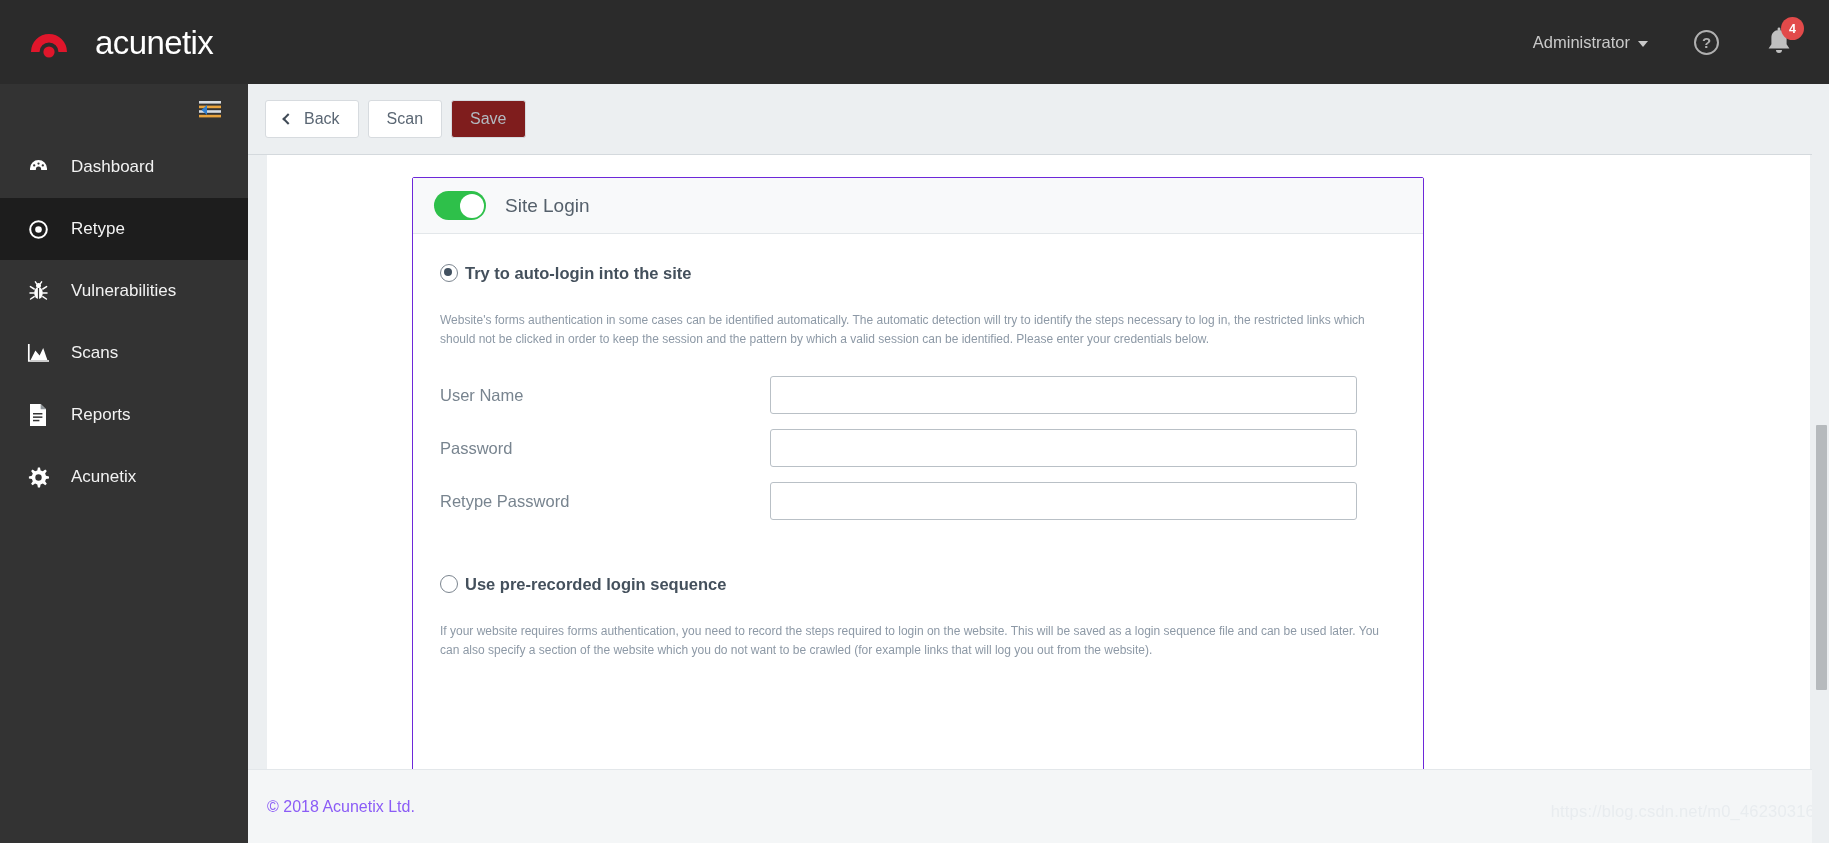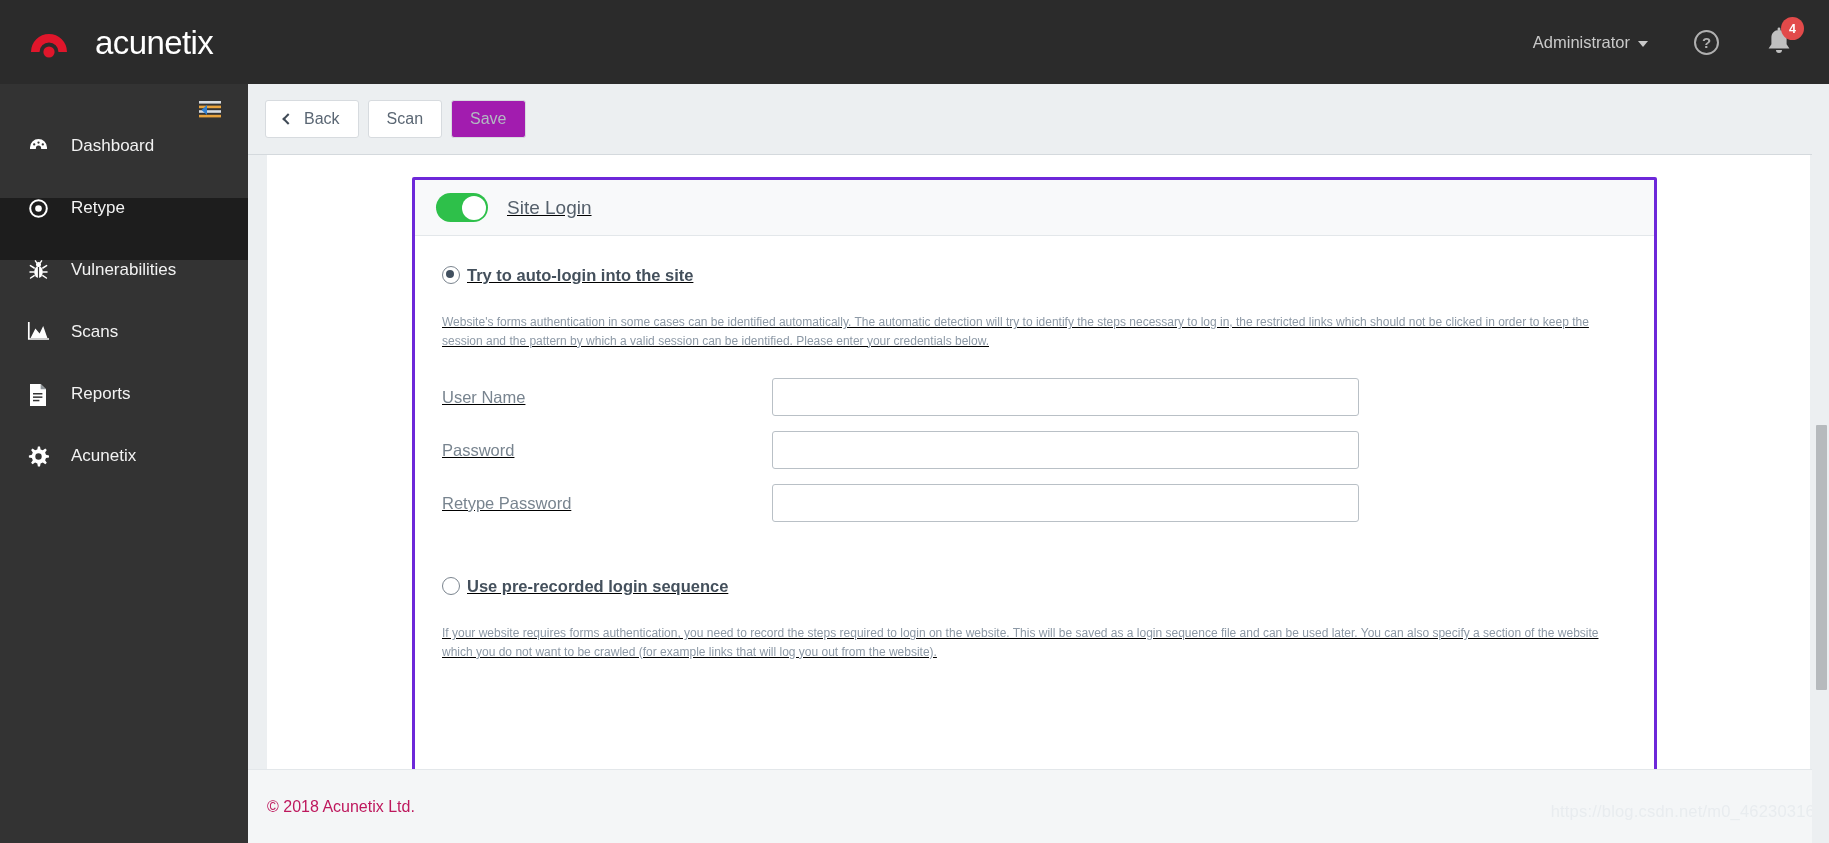--- a/index.html
+++ b/index.html
@@ -107,21 +107,21 @@
     display: flex;
     align-items: center;
     justify-content: flex-end;
     padding-right: 27px;
   }
   .collapse-icon { cursor: pointer; display:block; }
 
   .nav-item {
     height: 62px;
     display: flex;
-    align-items: flex-start;
+    align-items: center;
     padding-left: 27px;
     color: #f2f2f2;
     font-size: 17px;
     cursor: pointer;
     gap: 22px;
   }
   .nav-item.active { background: #1d1d1d; }
   .nav-icon {
     width: 22px;
     display: flex;
@@ -157,21 +157,21 @@
     background: #ffffff;
     color: #5a6673;
     font-size: 16px;
     font-family: "Liberation Sans", sans-serif;
     display: flex;
     align-items: center;
     gap: 10px;
     cursor: pointer;
   }
   .btn.disabled {
-    background: #a21caf;
+    background: #7f1d1d;
     color: #b2bac1;
     cursor: default;
   }
   .chevron-left {
     display: inline-block;
     width: 8px; height: 8px;
     border-left: 2.6px solid #3f4a56;
     border-bottom: 2.6px solid #3f4a56;
     transform: rotate(45deg);
     margin-right: 2px;
@@ -187,25 +187,24 @@
   .white-panel {
     position: absolute;
     top: 0; left: 19px;
     width: 1543px; height: 614px;
     background: #ffffff;
   }
 
   .card {
     position: absolute;
     top: 22px; left: 145px;
-    width: 1245px; height: 612px;
-    border: 3px solid #6d28d9;
+    width: 1012px; height: 612px;
+    border: 1px solid #6d28d9;
     border-radius: 2px;
     background: #ffffff;
-    text-decoration: underline;
   }
   .card-head {
     height: 56px;
     background: #f8f9fa;
     border-bottom: 1px solid #e3e7ea;
     display: flex;
     align-items: center;
     padding-left: 21px;
     gap: 19px;
   }
@@ -295,21 +294,21 @@
     position: absolute;
     bottom: 0; left: 0;
     width: 1581px; height: 74px;
     background: #f4f6f7;
     border-top: 1px solid #e3e7ea;
     display: flex;
     align-items: center;
     padding-left: 19px;
   }
   .footer-text {
-    color: #be185d;
+    color: #8b5cf6;
     font-size: 16px;
   }
   .watermark {
     position: absolute;
     right: 14px;
     bottom: 22px;
     color: #e8ecef;
     font-size: 16.5px;
     letter-spacing: 0.2px;
     user-select: none;

